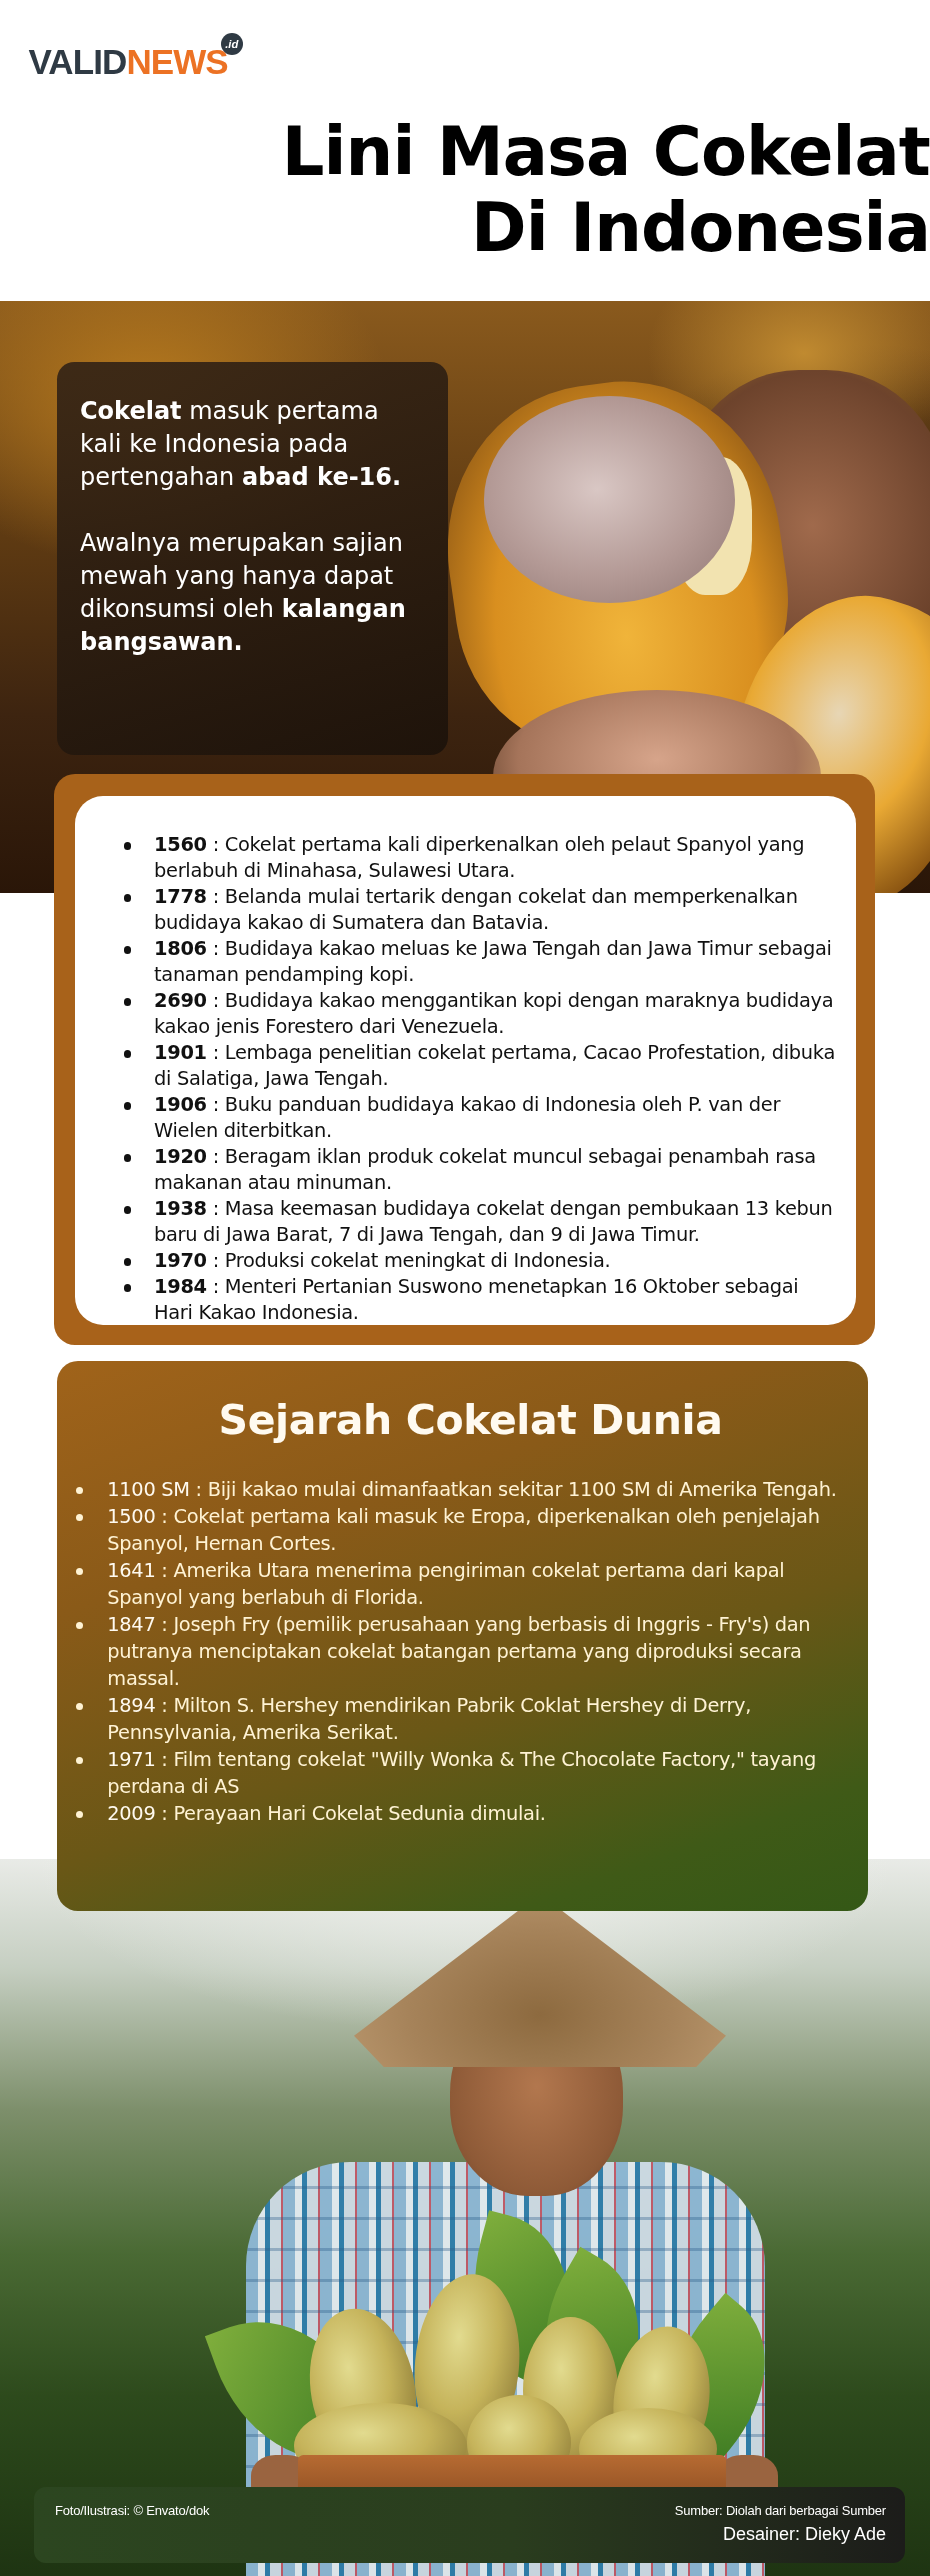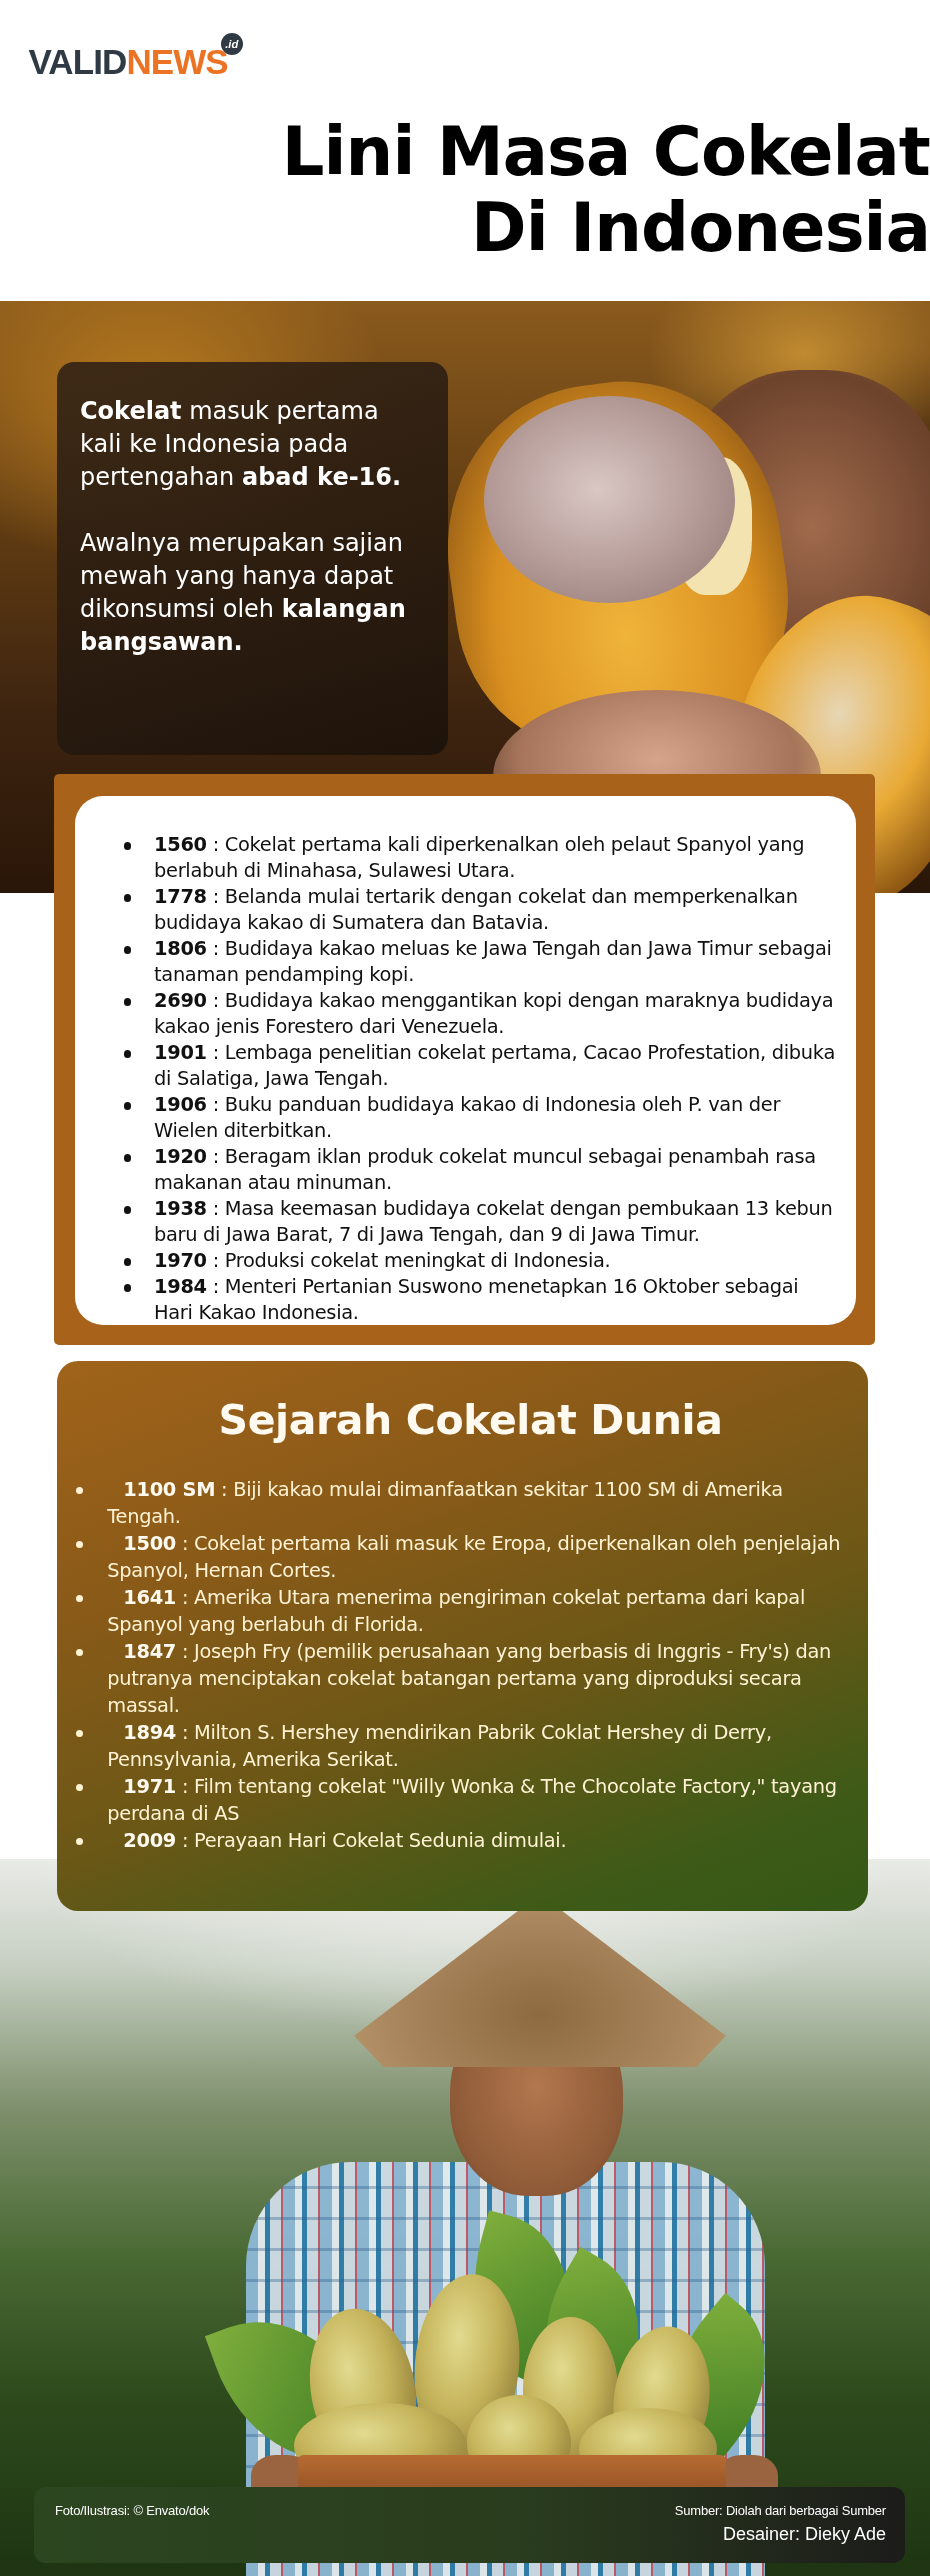--- a/index.html
+++ b/index.html
@@ -30,35 +30,35 @@
   .pod-second { left: 735px; top: 294px; width: 233px; height: 311px; background: radial-gradient(ellipse at 40% 40%, #e7d6b5 0%, #e9a934 45%, #8c5612 80%, #2b1b0a 100%); transform: rotate(18deg); }
   .hand { position: absolute; left: 674px; top: 69px; width: 277px; height: 311px; border-radius: 45%; background: radial-gradient(ellipse at 50% 50%, #a06a4c 0%, #6d432c 70%, rgba(60,35,20,0) 100%); }
   .fingers { position: absolute; left: 493px; top: 389px; width: 328px; height: 173px; border-radius: 50%; background: radial-gradient(ellipse at 50% 40%, #d6a48a 0%, #a5745a 60%, rgba(120,80,60,0) 100%); }
 
   .intro-box { position: absolute; left: 57px; top: 362px; width: 391px; height: 393px; border-radius: 17.3px;
     background: linear-gradient(160deg, rgba(56,38,22,0.95) 0%, rgba(28,18,10,0.92) 100%); padding: 33px 26px 0 23px; color: #fff; font-family: "DejaVu Sans", sans-serif; font-size: 24px; line-height: 33px; }
   .intro-box p { margin-bottom: 33px; }
   .intro-box b { font-weight: 700; }
 
   
-  .tl-frame { position: absolute; left: 54px; top: 774px; width: 821px; height: 571px; background: #a8621a; border-radius: 5px; }
+  .tl-frame { position: absolute; left: 54px; top: 774px; width: 821px; height: 571px; background: #a8621a; border-radius: 21px; }
   .tl-inner { position: absolute; left: 21px; top: 21.6px; width: 781px; height: 529px; background: #ffffff; border-radius: 28px; padding: 36px 17.3px 0 47px; }
   .tl-list { list-style: none; }
   .tl-list li { position: relative; padding-left: 32px; font-family: "DejaVu Sans", sans-serif; font-size: 19.4px; line-height: 26px; color: #111; letter-spacing: -0.3px; }
   .tl-list li::before { content: ""; position: absolute; left: 1.7px; top: 10.4px; width: 7.8px; height: 7.8px; border-radius: 50%; background: #111; }
   .tl-list li b { font-weight: 700; }
 
   
   .world-box { position: absolute; left: 57px; top: 1361px; width: 811px; height: 550px; border-radius: 21px; z-index: 2;
     background: linear-gradient(160deg, #a0631a 0%, #8a5a18 30%, #6a5716 60%, #3f5a17 85%, #345816 100%); padding: 0; }
   .world-title { position: absolute; left: 0; top: 35px; width: 100%; text-align: center; color: #fffaf0; font-family: "DejaVu Sans", sans-serif; font-weight: 700; font-size: 41px; letter-spacing: -0.4px; padding-left: 16px; }
   .world-list { list-style: none; position: absolute; left: 17.3px; top: 115px; width: 778px; }
   .world-list li { position: relative; padding-left: 33px; color: #fff3d4; font-family: "DejaVu Sans", sans-serif; font-size: 19.4px; line-height: 27px; letter-spacing: -0.3px; }
   .world-list li::before { content: ""; position: absolute; left: 1.7px; top: 11.2px; width: 7px; height: 7px; border-radius: 50%; background: #fff3d4; }
-  .world-list li b { font-weight: 700; color: #fffaf0; margin-left: 16px; }
+  .world-list li b { font-weight: 400; color: #fffaf0; }
 
   
   .farmer { position: absolute; left: 0; top: 1859px; width: 930px; height: 717px; overflow: hidden;
     background:
       radial-gradient(ellipse 432px 173px at 465px 0px, #eef0ec 0%, rgba(238,240,236,0) 100%),
       linear-gradient(180deg, #e9ebe7 0%, #c6cfc2 15%, #7d8f6b 35%, #4a6a34 55%, #2d4a1c 75%, #1e3412 100%); }
   .f-hat { position: absolute; left: 354px; top: 35px; width: 372px; height: 173px; background: radial-gradient(ellipse at 50% 70%, #8d6a3f 0%, #a6835a 50%, #c4a278 100%); clip-path: polygon(50% 0%, 100% 82%, 92% 100%, 8% 100%, 0% 82%); }
   .f-face { position: absolute; left: 450px; top: 138px; width: 173px; height: 199px; border-radius: 48% 48% 45% 45%; background: radial-gradient(ellipse at 50% 45%, #b2774e 0%, #8e5a37 70%, #6d4328 100%); }
   .f-shirt { position: absolute; left: 246px; top: 303px; width: 519px; height: 415px; border-radius: 104px 104px 0 0;
     background: repeating-linear-gradient(90deg, #8fb9d8 0 12px, #e6eef4 12px 19px, #2f7fae 19px 24px, #d0dde8 24px 35px, #c45a6a 35px 37px),

